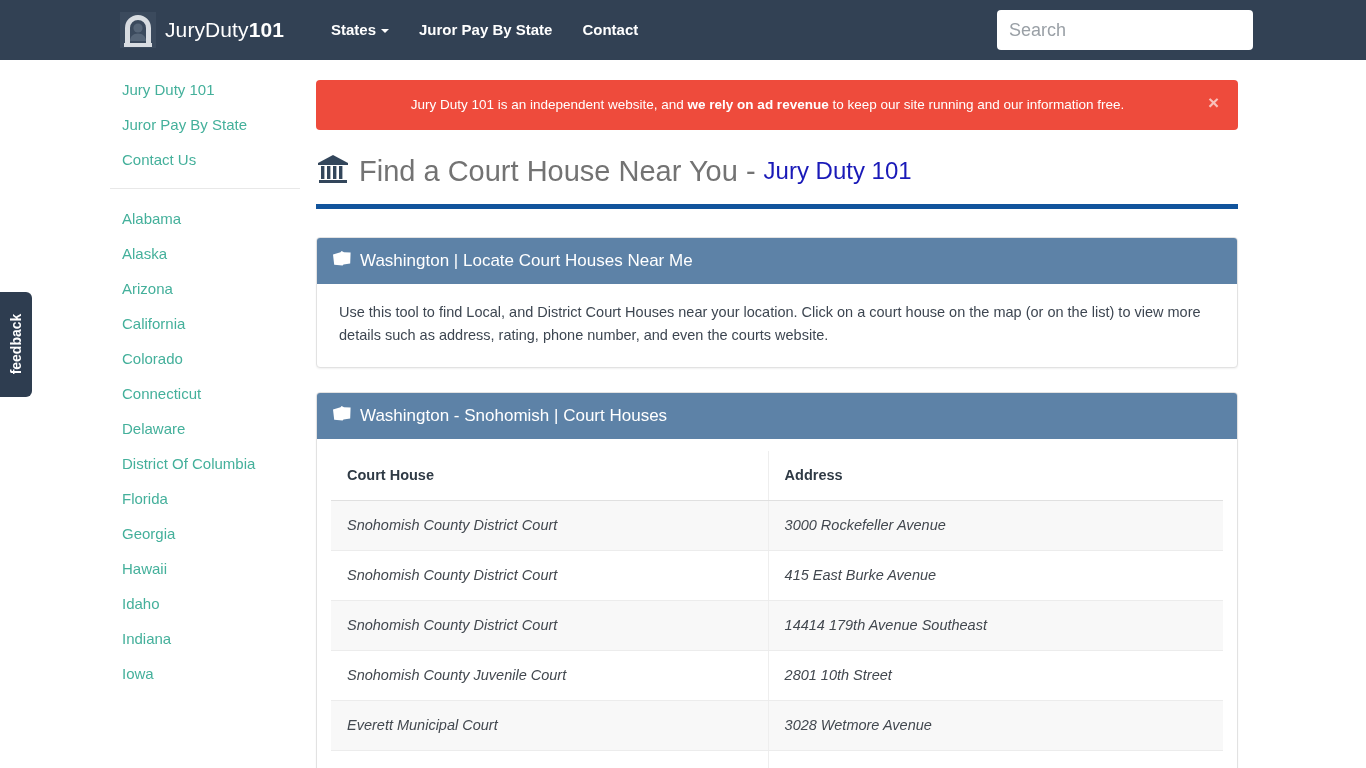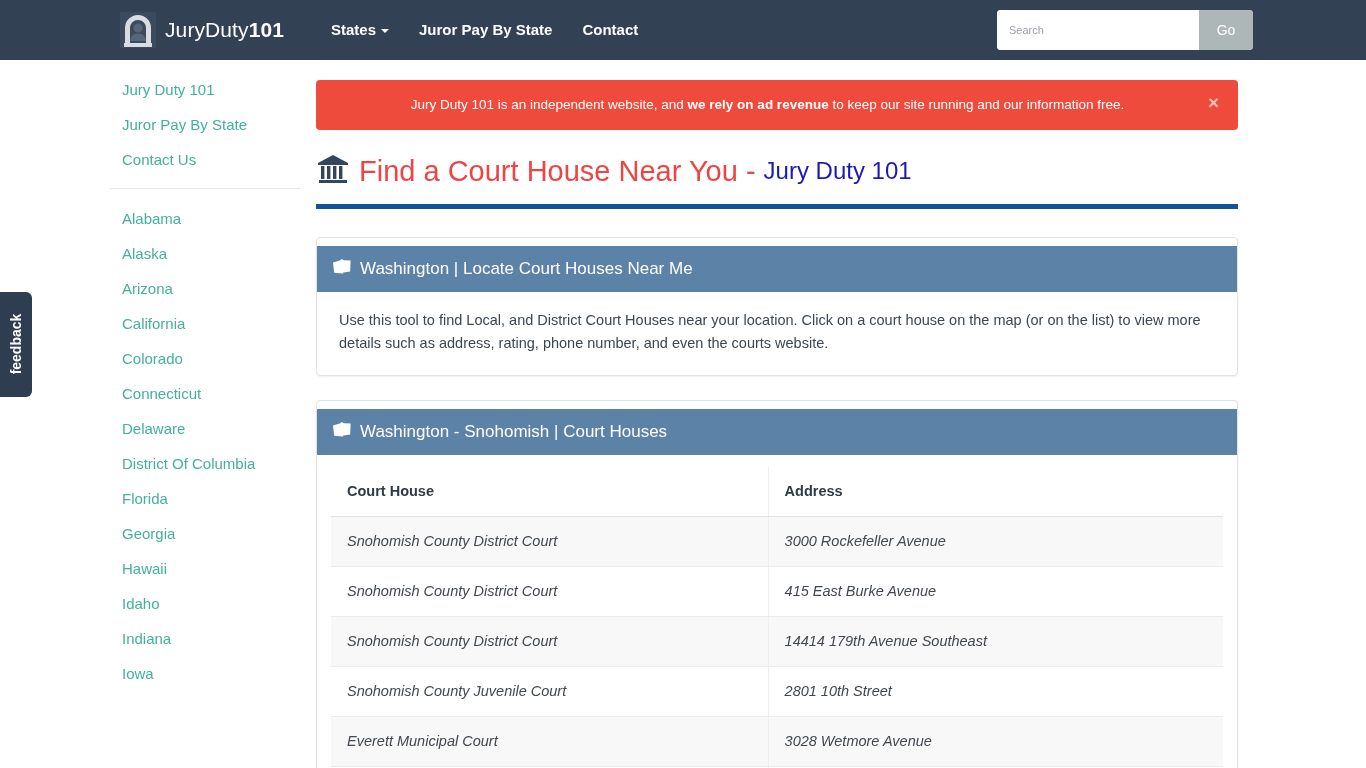--- a/index.html
+++ b/index.html
@@ -67,21 +67,21 @@
     width: 256px; height: 40px;
     display: flex;
     border-radius: 4px;
     overflow: hidden;
     background: #ffffff;
   }
   .search-input {
     flex: 1 1 auto;
     border: none; outline: none;
     background: #ffffff;
-    font-size: 11px;
+    font-size: 18px;
     font-family: "Liberation Sans", sans-serif;
     color: #333;
     padding: 0 12px;
   }
   .search-input::placeholder { color: #9aa0a6; }
   .search-go {
     flex: 0 0 54px;
     background: #adb7b8;
     border: none;
     color: #ffffff;
@@ -175,21 +175,21 @@
   .page-title-row {
     display: flex;
     align-items: center;
     padding-bottom: 14px;
     border-bottom: 5px solid #11549c;
     margin-bottom: 28px;
   }
   .title-icon { margin-right: 9px; display: block; flex: 0 0 auto; }
   .page-title {
     font-size: 29px;
-    color: #ef4444;
+    color: #737373;
     font-weight: normal;
     margin: 0;
     white-space: nowrap;
   }
   .page-title-link {
     color: #1a1ab8;
     text-decoration: none;
     font-size: 24px;
     margin-left: 8px;
     cursor: pointer;
@@ -203,21 +203,20 @@
     box-shadow: 0 1px 2px rgba(0,0,0,.06);
     overflow: hidden;
   }
   .panel-head {
     background: #5d82a7;
     color: #ffffff;
     font-size: 17px;
     padding: 13px 16px;
     display: flex;
     align-items: center;
-    margin-top: 8px;
   }
   .state-icon { margin-right: 9px; display: block; flex: 0 0 auto; }
   .panel-body {
     padding: 17px 22px 20px 22px;
     color: #3d4651;
     font-size: 14.5px;
     line-height: 23px;
   }
   .panel-body-table { padding: 12px 14px 14px 14px; }
 

